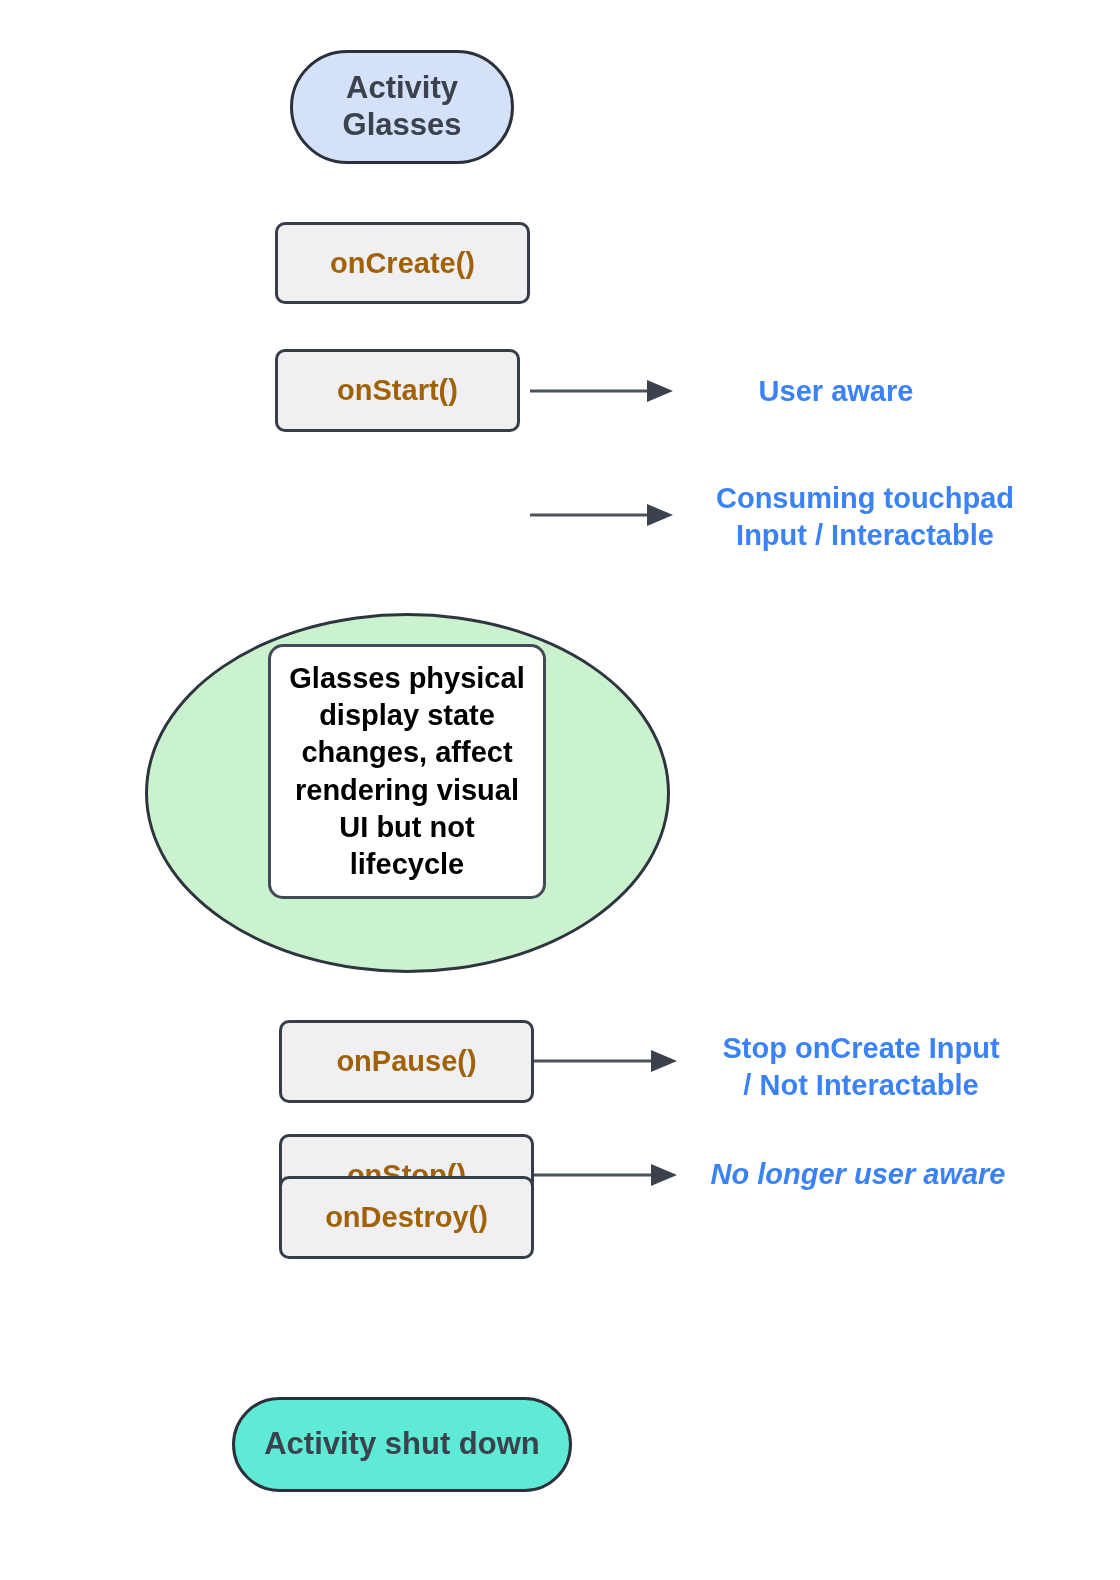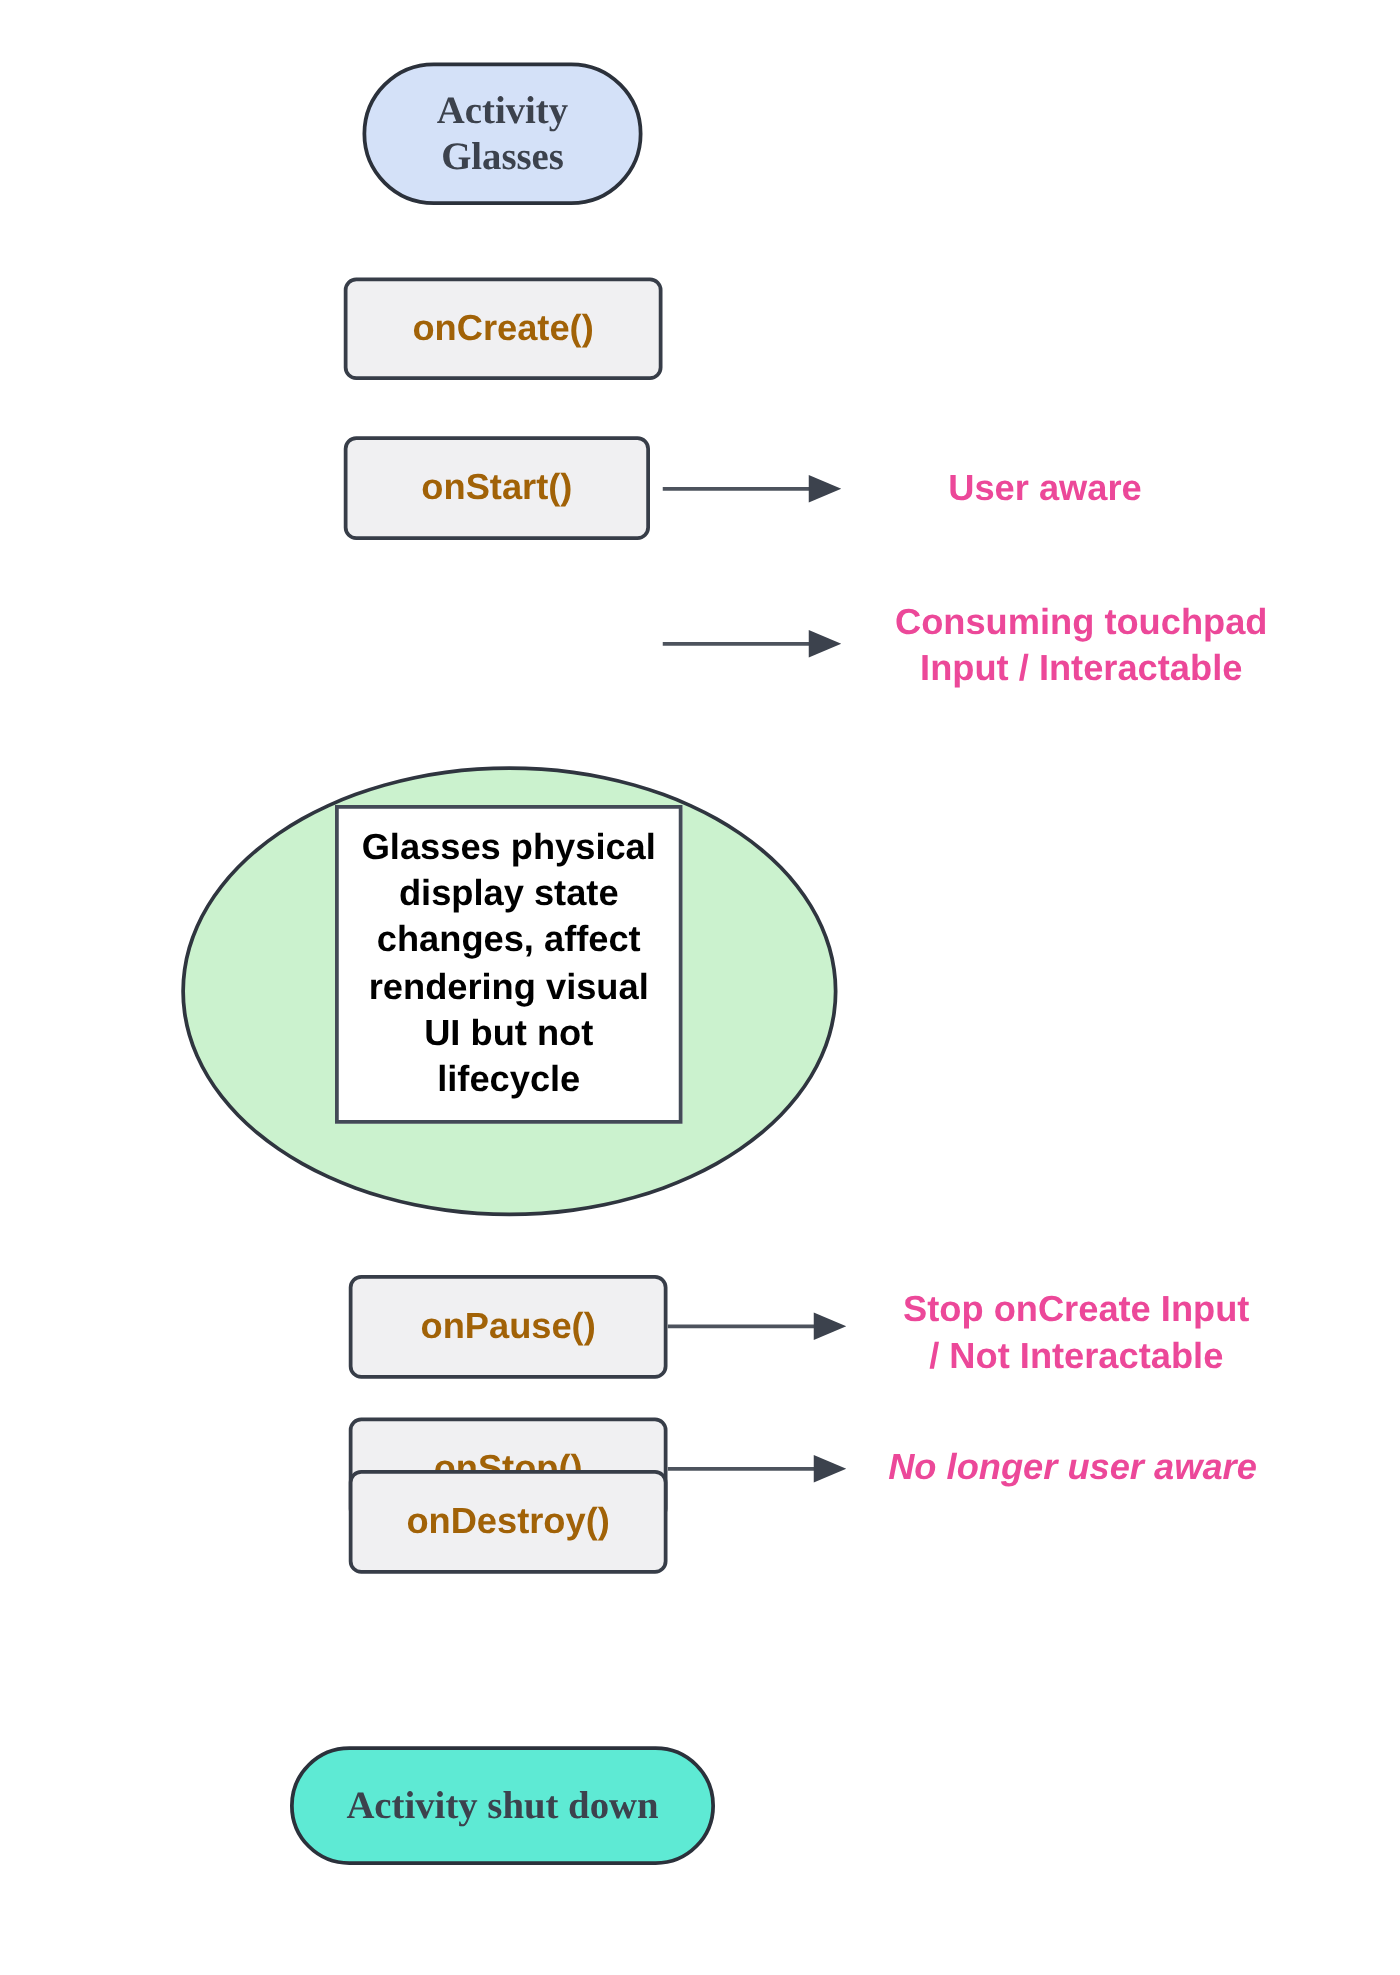--- a/index.html
+++ b/index.html
@@ -30,21 +30,20 @@
     color: #3c424d;
     font-weight: bold;
     line-height: 1.18;
   }
 
   
   .pill {
     border: 3px solid #2b313b;
     border-radius: 999px;
     font-size: 31px;
-    font-family: Liberation Serif, serif;
   }
   .pill.start  { background: #d4e1f8; }
   .pill.end    { background: #5eead4; }
 
   
   .callback {
     background: #f0f0f2;
     border: 3px solid #373d48;
     border-radius: 10px;
     font-size: 29px;
@@ -67,39 +66,39 @@
     font-weight: bold;
     color: #4a5058;
   }
 
   
   .note-box {
     position: absolute;
     box-sizing: border-box;
     background: #ffffff;
     border: 3px solid #434a57;
-    border-radius: 0;
+    border-radius: 15px;
     display: flex;
     align-items: center;
     justify-content: center;
     text-align: center;
     font-size: 29px;
     font-weight: bold;
     color: #000000;
     line-height: 1.28;
     padding: 6px 10px;
   }
 
   
   .annotation {
     position: absolute;
     text-align: center;
     font-size: 29px;
     font-weight: bold;
-    color: #ec4899;
+    color: #3b82f6;
     line-height: 1.28;
     box-sizing: border-box;
   }
 
   
   .arrow {
     position: absolute;
     height: 24px;
     pointer-events: none;
   }

